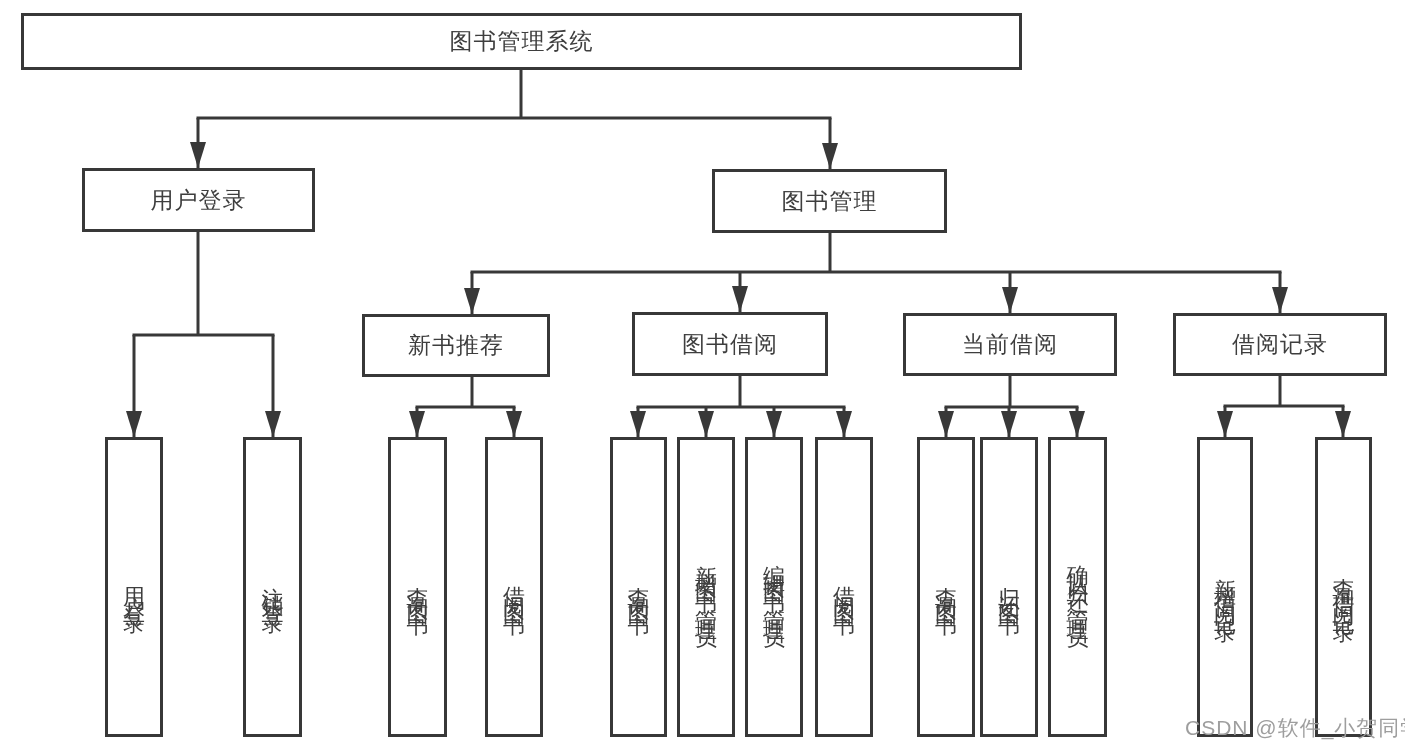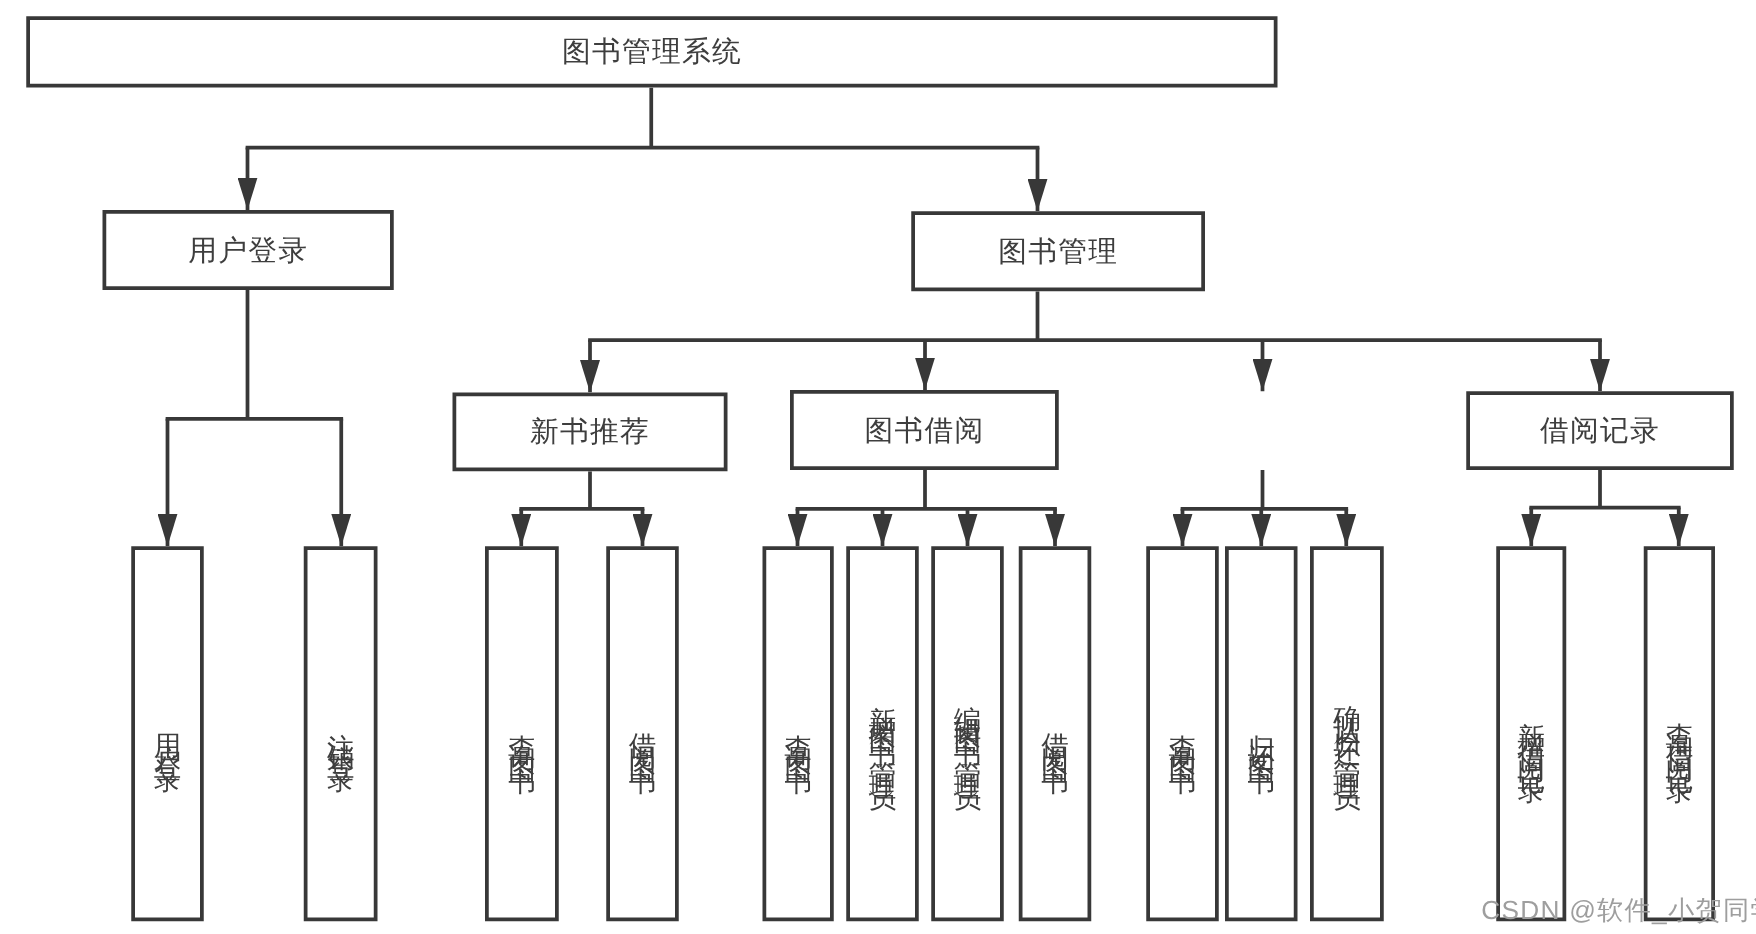--- a/index.html
+++ b/index.html
@@ -116,24 +116,25 @@
       <path d="M1280,376 V406"></path>
       <path d="M1225,406 H1343" stroke-linecap="square"></path>
       <line x1="1225" y1="406" x2="1225" y2="437" marker-end="url(#arw)"></line>
       <line x1="1343" y1="406" x2="1343" y2="437" marker-end="url(#arw)"></line>
     </g>
   </svg>
 
   <div class="node" style="left:21px;top:13px;width:1001px;height:57px;">图书管理系统</div>
 
   <div class="node" style="left:82px;top:168px;width:233px;height:64px;">用户登录</div>
-  <div class="node" style="left:712px;top:169px;width:235px;height:64px;margin-left:17px;">图书管理</div>
+  <div class="node" style="left:712px;top:169px;width:235px;height:64px;">图书管理</div>
 
-  <div class="node" style="left:362px;top:314px;width:220px;height:63px;">新书推荐</div>
-  <div class="node" style="left:632px;top:312px;width:215px;height:64px;">图书借阅</div>
+  <div class="node" style="left:362px;top:314px;width:188px;height:63px;">新书推荐</div>
+  <div class="node" style="left:632px;top:312px;width:196px;height:64px;">图书借阅</div>
+  <div class="node" style="left:903px;top:313px;width:214px;height:63px;">当前借阅</div>
   <div class="node" style="left:1173px;top:313px;width:214px;height:63px;">借阅记录</div>
 
   <div class="leaf" style="left:105px;width:58px;">
     <span>用户登录</span>
   </div>
   <div class="leaf" style="left:243px;width:59px;">
     <span>注销登录</span>
   </div>
 
   <div class="leaf" style="left:388px;width:59px;">

